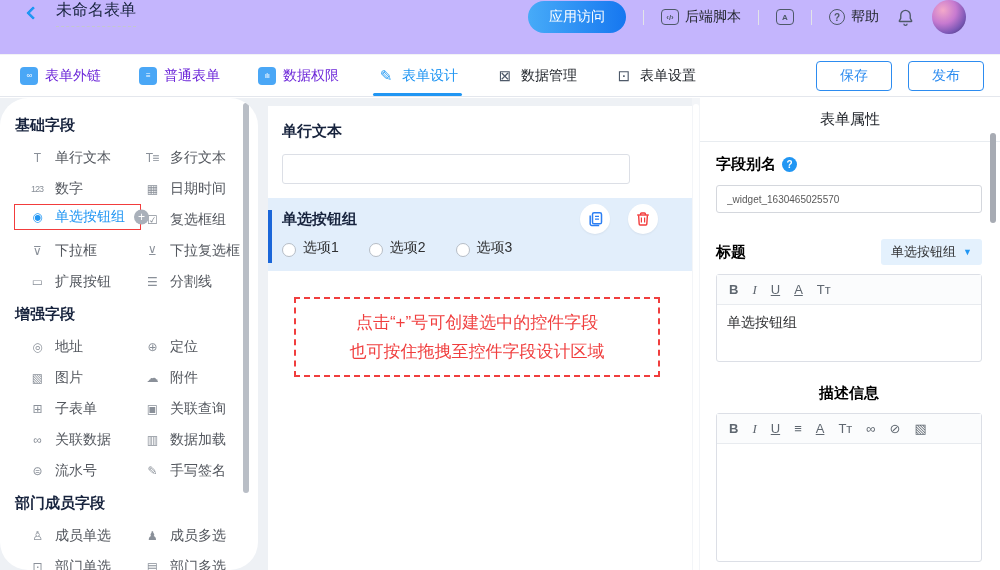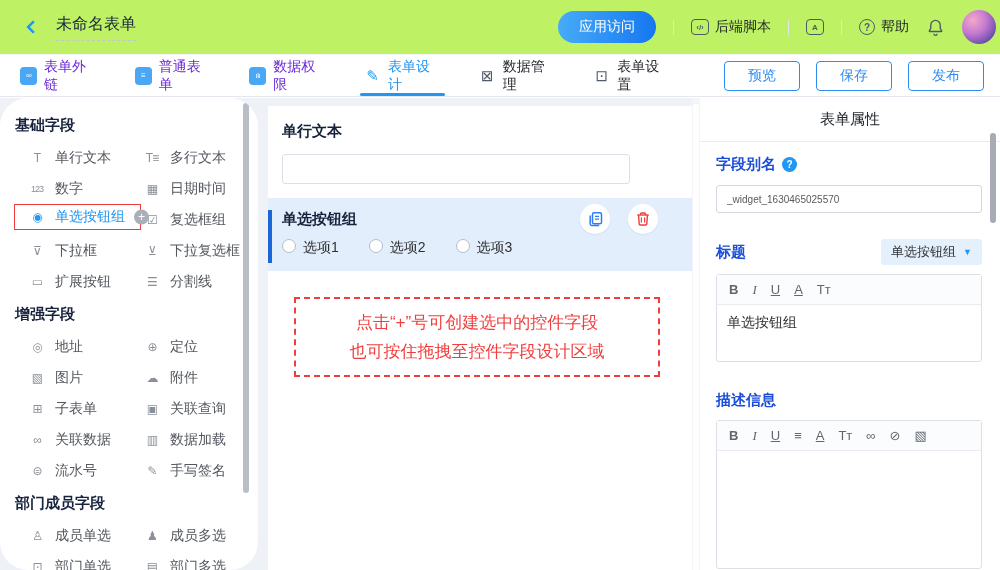--- a/index.html
+++ b/index.html
@@ -1,21 +1,21 @@
 <!DOCTYPE html>
 <html><head>
 <meta charset="utf-8">
 <style>
   * { margin:0; padding:0; box-sizing:border-box; }
   html,body { width:1000px; height:570px; overflow:hidden; }
   body { font-family:"Liberation Sans","DejaVu Sans",sans-serif; background:#fff; color:#1f2329; }
   .app { position:relative; width:1000px; height:570px; overflow:hidden; background:#fff; }
 
   
-  .header { height:54px; display:flex; align-items:center; padding:0 4px 0 20px; background:#bef264; }
+  .header { height:54px; display:flex; align-items:flex-start; padding:0 34px 0 20px; background:#c4b5fd; }
   .back-btn { width:26px; height:26px; display:flex; align-items:center; justify-content:center; cursor:pointer; margin-right:10px; }
   .chev { width:10px; height:10px; border-left:3px solid #2196f3; border-bottom:3px solid #2196f3; transform:rotate(45deg); border-radius:1px; }
   .doc-title { font-size:16px; color:#17233d; padding-bottom:5px; border-bottom:1px dashed #c3c7ce; }
   .hd-right { margin-left:auto; display:flex; align-items:center; gap:17px; }
   .app-access { height:32px; padding:0 21px; border:none; border-radius:16px; color:#fff; font-size:14px;
     background:linear-gradient(90deg,#47abf8,#1677f0); cursor:pointer; }
   .hd-div { width:1px; height:15px; background:#e2e4e8; }
   .hd-item { display:flex; align-items:center; gap:6px; font-size:14px; color:#1f2329; cursor:pointer; }
   .mini-box { min-width:18px; height:16px; border:1.3px solid #4e5969; border-radius:4px; font-size:8px; color:#4e5969;
     display:flex; align-items:center; justify-content:center; padding:0 2px; font-weight:bold; }
@@ -57,58 +57,58 @@
   .side-sb { position:absolute; left:243px; top:5px; width:6px; height:390px; background:#b9bec6; border-radius:3px; }
 
   
   .canvas-wrap { flex:1; position:relative; }
   .card { position:absolute; left:10px; top:8px; right:8px; bottom:-6px; background:#fff; padding:16px 14px; }
   .fld-label { font-size:15px; font-weight:bold; color:#17233d; }
   .fld-input { display:block; margin-top:13px; width:348px; height:30px; border:1px solid #dcdfe6; border-radius:3px; padding:0 8px; font-size:13px; }
   .sel-field { margin:14px -14px 0 -14px; background:#e2eefb; padding:12px 14px 14px 14px; position:relative; }
   .sel-field::before { content:""; position:absolute; left:0; top:12px; bottom:8px; width:4px; background:#1a66d9; }
   .radio-row { display:flex; align-items:center; gap:30px; margin-top:10px; }
-  .radio-opt { display:flex; align-items:flex-start; gap:7px; font-size:14px; color:#303133; cursor:pointer; }
+  .radio-opt { display:flex; align-items:flex-end; gap:7px; font-size:14px; color:#303133; cursor:pointer; }
   .rdo { width:14px; height:14px; border:1px solid #b6bdc6; border-radius:50%; background:#fff; flex:none; }
   .act-btn { position:absolute; top:6px; width:30px; height:30px; border-radius:50%; background:#fff; display:flex;
     align-items:center; justify-content:center; cursor:pointer; box-shadow:0 1px 2px rgba(0,0,0,0.06); }
   .act-copy { right:82px; }
   .act-del { right:34px; }
   .hint-box { margin:26px 0 0 12px; width:366px; border:2px dashed #f03e3e; padding:9px 4px; text-align:center;
     color:#f03e3e; font-size:17px; line-height:29px; }
   .canvas-sb { position:absolute; top:0; right:0; width:8px; height:100%; background:#f3f5f8; }
   .canvas-sb-thumb { position:absolute; top:6px; left:1px; width:6px; height:520px; background:#ffffff; border-radius:3px; }
 
   
   .inspector { width:300px; flex:none; background:#fff; position:relative; overflow:hidden; }
   .insp-tabs { height:44px; display:flex; align-items:center; justify-content:center; gap:55px; border-bottom:1px solid #e8ecf0; }
   .insp-tab { font-size:15px; color:#1f2329; cursor:pointer; height:100%; display:flex; align-items:center; padding:0 8px; position:relative; }
   .insp-tab.active { color:#2196f3; }
   .insp-tab.active::after { content:""; position:absolute; left:0; right:0; bottom:0; height:3px; background:#2196f3; }
   .insp-body { padding:13px 18px 0 16px; }
   .lbl-row { display:flex; align-items:center; gap:6px; }
-  .insp-lbl { font-size:15px; font-weight:bold; color:#1d4ed8; }
+  .insp-lbl { font-size:15px; font-weight:bold; color:#000000; }
   .help-dot { width:15px; height:15px; border-radius:50%; background:#2196f3; color:#fff; font-size:10px; font-weight:bold;
     display:flex; align-items:center; justify-content:center; cursor:pointer; }
   .alias-input { margin-top:11px; width:100%; height:28px; border:1px solid #d4d7dd; border-radius:3px; padding:0 10px;
     font-size:10px; color:#595959; }
   .title-row { margin-top:26px; display:flex; align-items:center; justify-content:space-between; }
   .title-dd { height:26px; background:#e4f1fd; border-radius:3px; display:flex; align-items:center; gap:7px; padding:0 10px;
     font-size:13px; color:#303133; cursor:pointer; }
   .dd-caret { color:#2196f3; font-size:9px; }
   .editor { margin-top:9px; border:1px solid #dcdfe6; border-radius:3px; }
   .ed-toolbar { height:30px; background:#fbfcfd; border-bottom:1px solid #e8ebef; display:flex; align-items:center; gap:14px; padding:0 12px; }
   .ed-tool { font-size:13px; color:#5f6770; cursor:pointer; }
   [data-name="bold-icon"] { font-weight:bold; }
   [data-name="italic-icon"] { font-style:italic; font-family:"Liberation Serif","DejaVu Serif",serif; }
   [data-name="underline-icon"], [data-name="font-color-icon"] { text-decoration:underline; }
   .ed-content { padding:9px 10px; font-size:14px; color:#303133; }
   .ed-content.h1 { height:56px; }
   .ed-content.h2 { height:117px; }
-  .desc-lbl { margin-top:29px; }
+  .desc-lbl { margin-top:22px;text-align:center; }
   .insp-sb { position:absolute; right:4px; top:35px; width:6px; height:90px; background:#a7abb3; border-radius:3px; }
 </style>
 </head>
 <body>
 
 <div class="app" data-name="form-designer-app">
 
   <div class="header" data-name="header-bar">
     <div class="back-btn" data-name="back-button">
         <span class="chev" data-name="chevron-left-icon"></span>
@@ -159,21 +159,20 @@
     </div>
     <div class="tab" data-name="tab-data-manage">
       <span class="tab-ico-line-dark" data-name="data-manage-icon">⊠</span>
       <span class="tab-lbl-dark">数据管理</span>
     </div>
     <div class="tab" data-name="tab-form-settings">
       <span class="tab-ico-line-dark" data-name="form-settings-icon">⊡</span>
       <span class="tab-lbl-dark">表单设置</span>
     </div>
     <div class="tb-actions" data-name="toolbar-actions">
-      <button class="tb-btn" data-name="preview-button">预览</button>
       <button class="tb-btn" data-name="save-button">保存</button>
       <button class="tb-btn" data-name="publish-button">发布</button>
     </div>
   </div>
 
   <div class="main" data-name="main-area">
 
     <div class="sidebar" data-name="field-palette-sidebar">
       <div class="sec-title" data-name="section-title-basic-fields">基础字段</div>
       <div class="sec-grid" data-name="basic-fields-grid">

